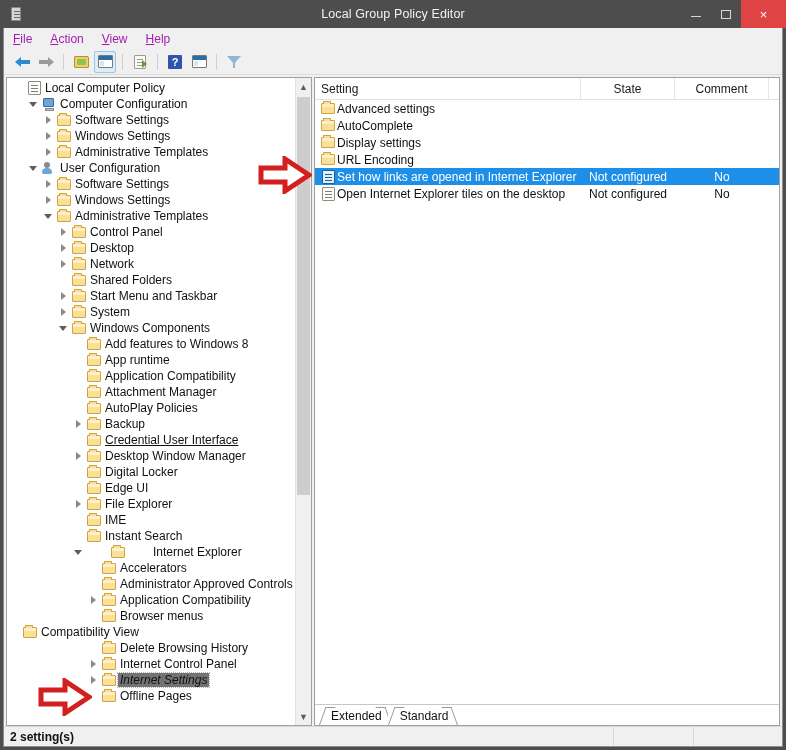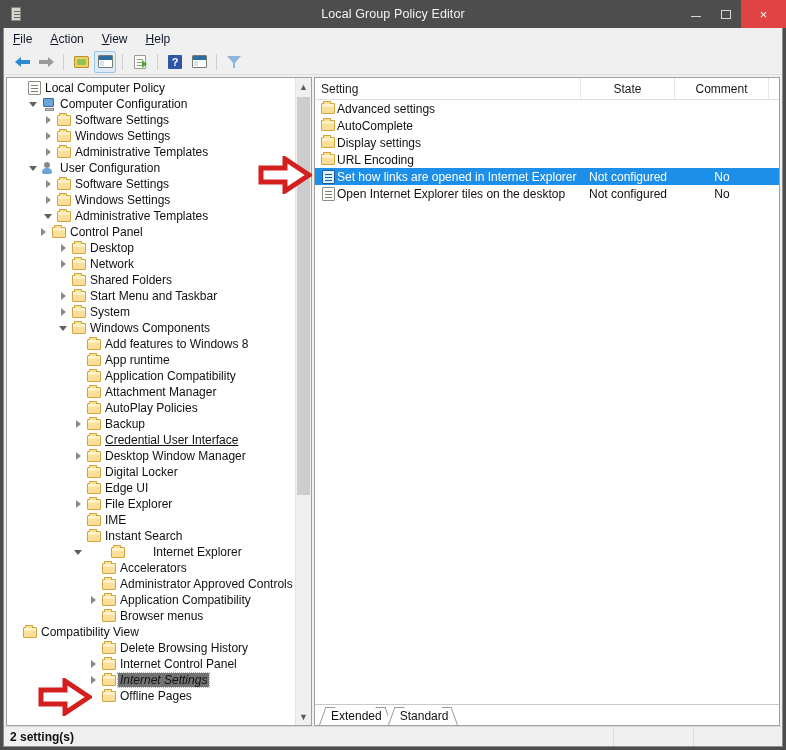--- a/index.html
+++ b/index.html
@@ -79,21 +79,21 @@
     min-height: 0;
   }
 
   
   .menubar {
     flex: 0 0 21px;
     background: #f0f0f0;
     display: flex; align-items: center;
     padding-left: 9px;
     font-size: 12px;
-    color: #0f172a;
+    color: #a21caf;
   }
   .menu-item { padding: 2px 9px 2px 0; margin-right: 9px; cursor: default; }
   .menu-item u { text-decoration: underline; }
 
   
   .toolbar {
     flex: 0 0 26px;
     background: #f0f0f0;
     border-bottom: 1px solid #dcdcdc;
     display: flex; align-items: center;
@@ -551,21 +551,21 @@
             </div>
             <div class="tnode" style="padding-left: 34px;">
               <span class="exp">
                 <span class="tri open"></span>
               </span>
               <span class="ti">
                 <span class="folder"></span>
               </span>
               <span class="lbl">Administrative Templates</span>
             </div>
-            <div class="tnode" style="padding-left: 29px;">
+            <div class="tnode" style="padding-left: 49px;">
               <span class="exp">
                 <span class="tri"></span>
               </span>
               <span class="ti">
                 <span class="folder"></span>
               </span>
               <span class="lbl">Control Panel</span>
             </div>
             <div class="tnode" style="padding-left: 49px;">
               <span class="exp">

